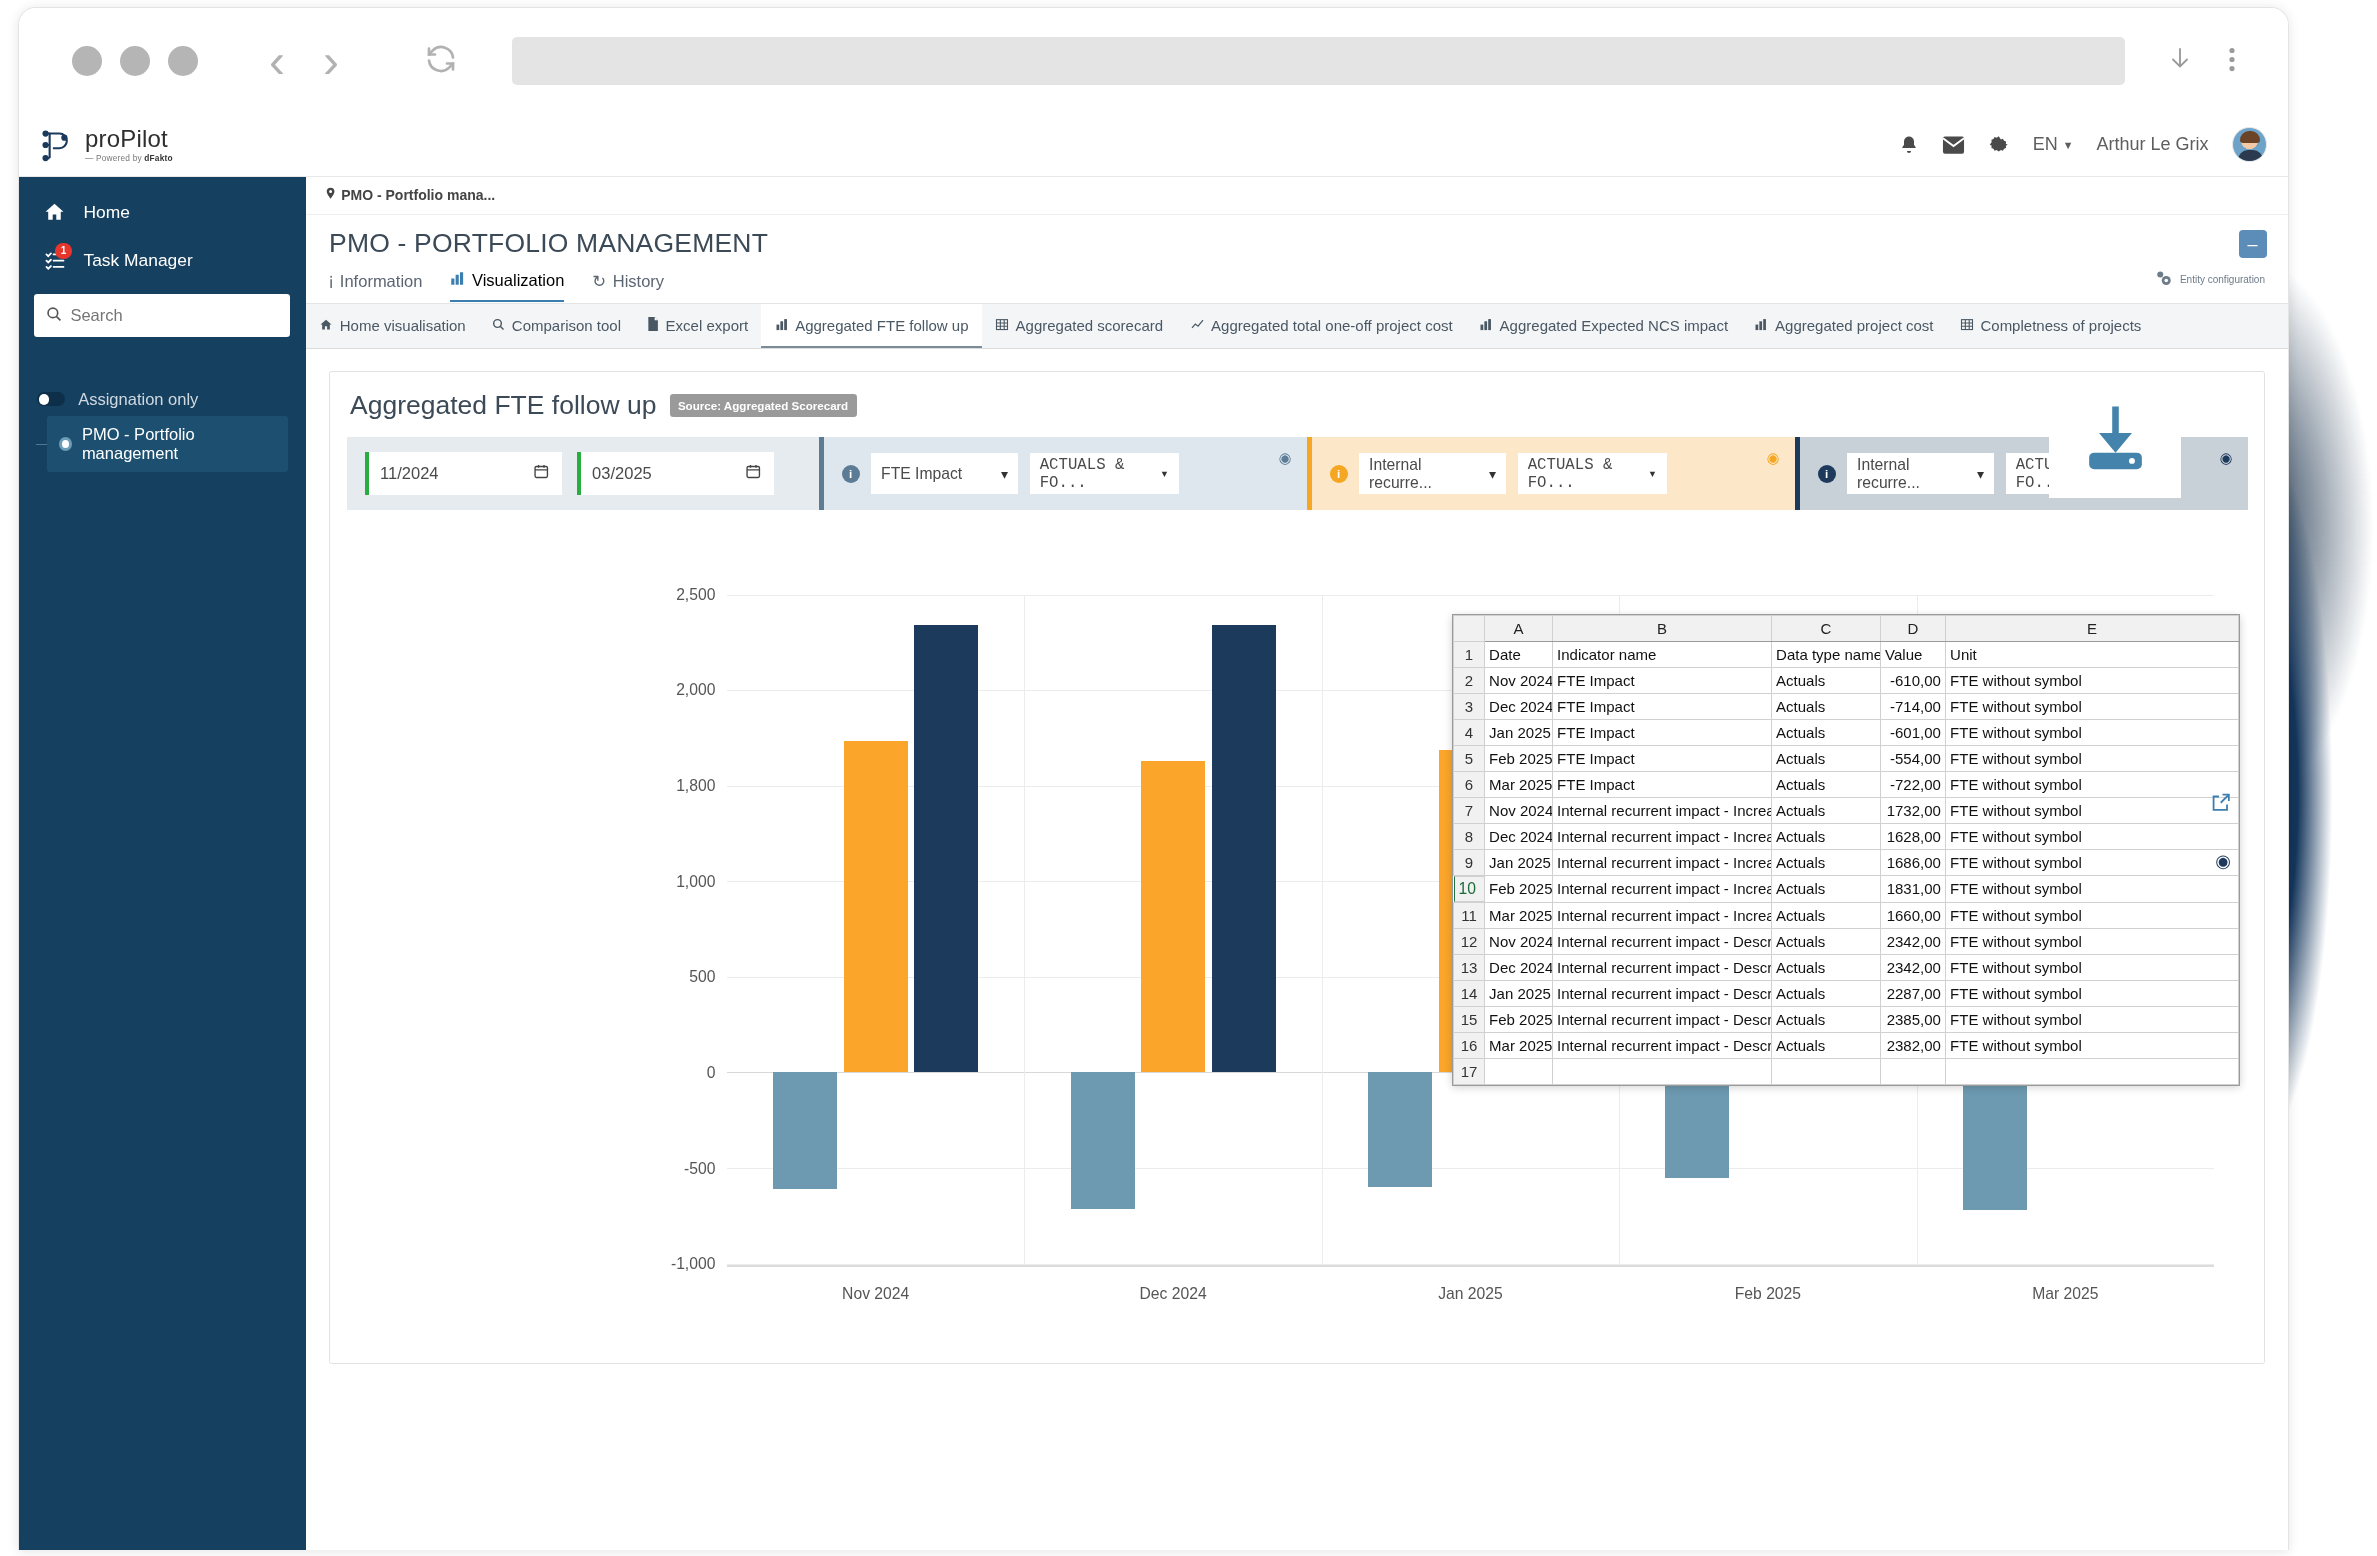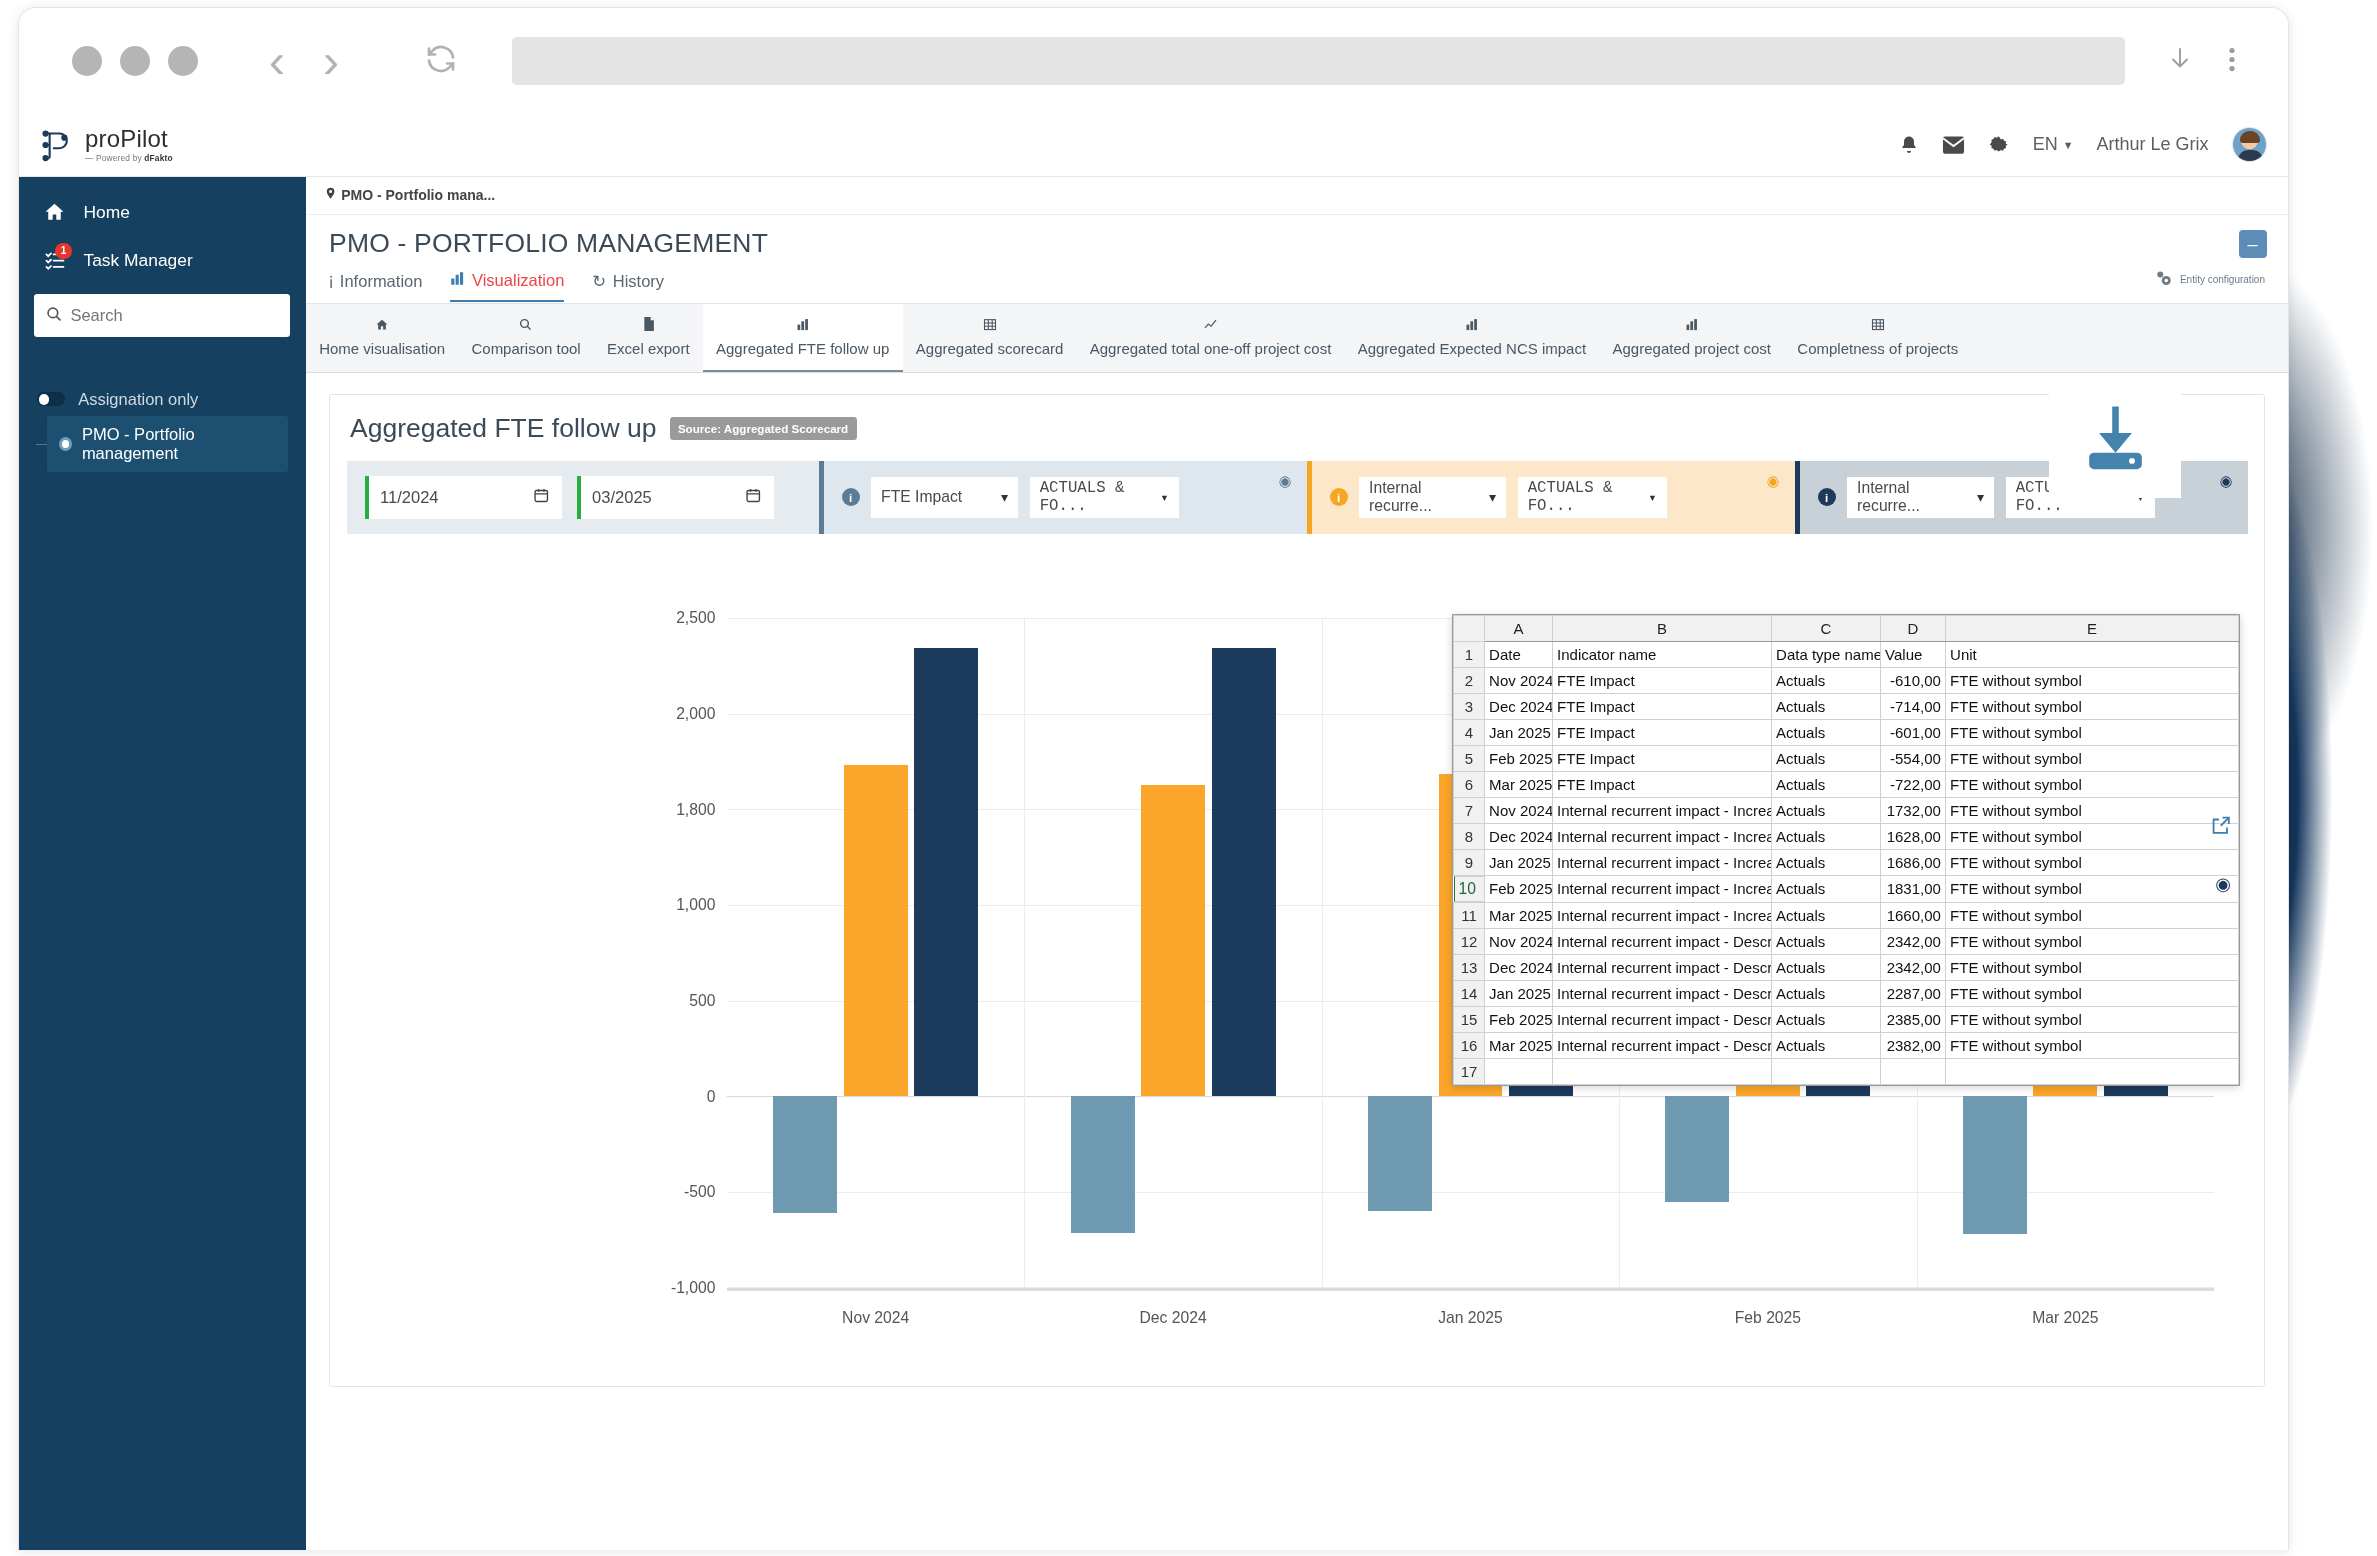--- a/index.html
+++ b/index.html
@@ -126,32 +126,32 @@
   .chips { display:flex; gap: 6.6px; margin-top: 8.3px; }
   .chip { background:#9a9a9a; color:#fff; font-size: 10.8px; font-weight:bold;
     padding: 4.1px 7.4px; border-radius: 3.3px; }
   .minbtn {
     position:absolute; right: 21.5px; top: 15px; width: 28px; height: 28px;
     background:#5b8db8; border-radius:4.1px; display:flex; align-items:center;
     justify-content:center; color:#fff; font-size:18px; line-height:1;
   }
   .subtabs { display:flex; gap: 28px; padding: 11.6px 23px 0 23px; position:relative; }
   .subtab { font-size: 16.5px; color:#5b6672; padding-bottom: 8.3px; display:flex; align-items:center; gap:6.6px;}
-  .subtab.active { color:#ef4444; border-bottom: 2.5px solid #3d7eb0; }
+  .subtab.active { color:#000000; border-bottom: 2.5px solid #3d7eb0; }
   .entity-cfg {
     position:absolute; right: 23px; top: 11.6px; font-size: 10px; color:#6d7c89;
     display:flex; align-items:center; gap: 7.4px;
   }
   .viztabs {
     display:flex; align-items:stretch; gap: 0; background:#f4f5f7;
     border-top:0.8px solid #e5e5e5; border-bottom:0.8px solid #dcdcdc; margin-top: 1.7px;
   }
   .viztab {
     font-size: 15px; color:#4a5864; padding: 12.4px 13.2px; display:flex; align-items:center;
-    gap: 6.6px; white-space: nowrap; border-bottom: 2.5px solid transparent; flex-direction: column;
+    gap: 6.6px; white-space: nowrap; border-bottom: 2.5px solid transparent;
   }
   .viztab.active { background:#fff; border-bottom: 2.5px solid #7c8b99; }
 
   
   .content { padding: 21.5px 23px; flex:1; background:#fff; position: relative; }
   .card {
     border: 0.8px solid #e2e2e2; border-radius: 2.5px; height: 993px;
     position: relative; background:#fff;
   }
   .card-head { display:flex; align-items:center; gap: 13.2px; padding: 18px 20px 0 20px; }

